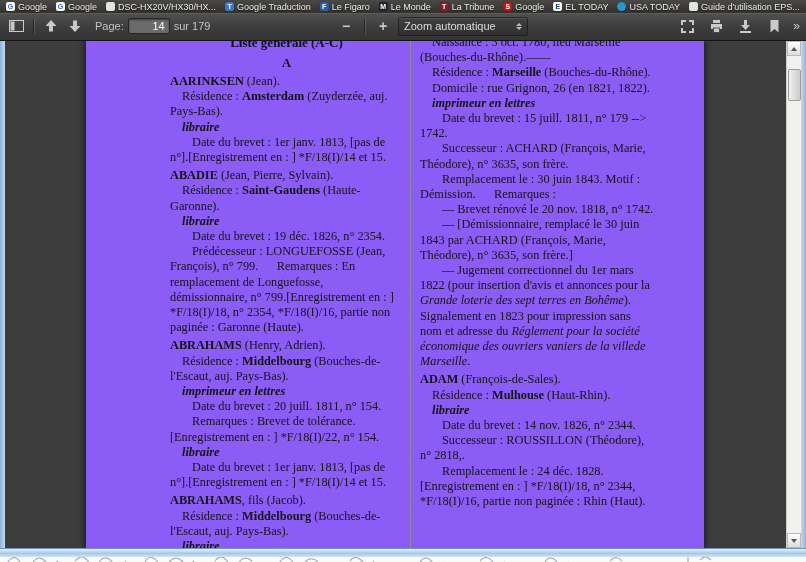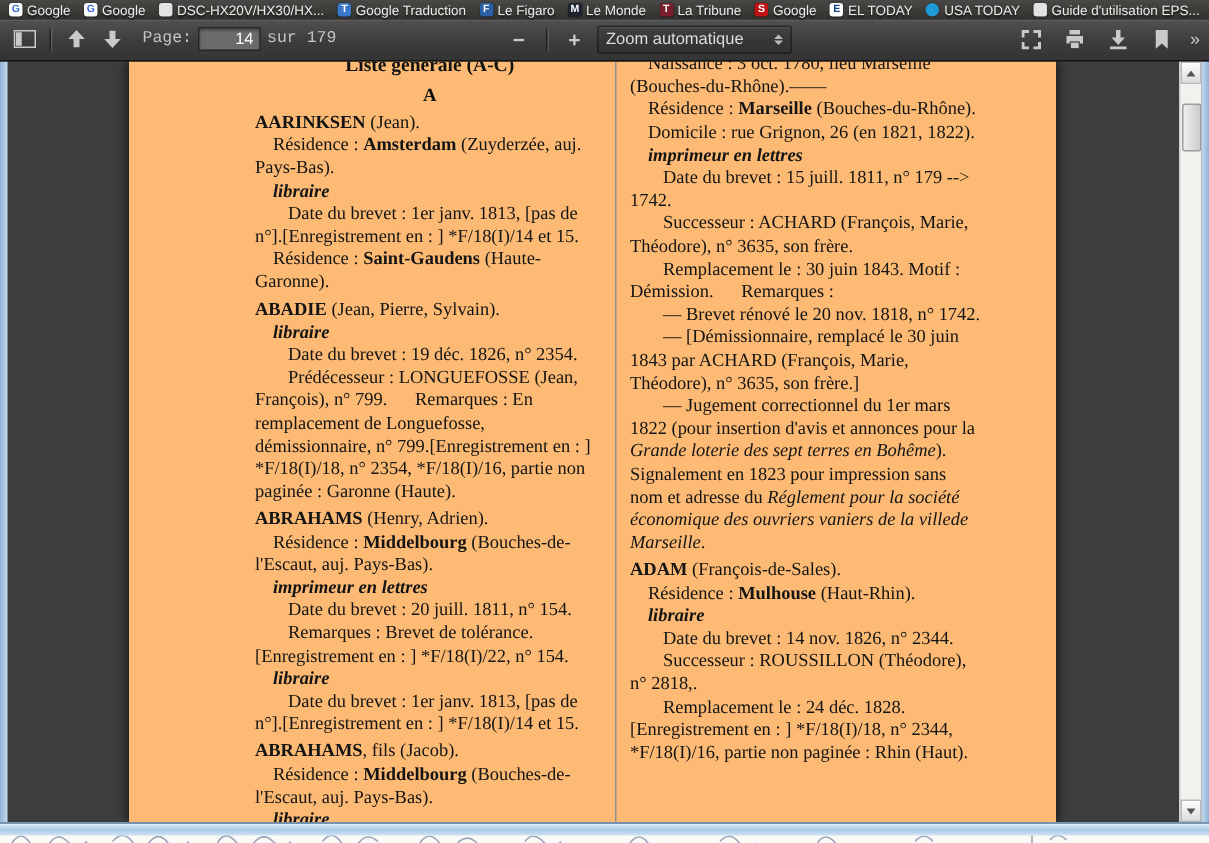--- a/index.html
+++ b/index.html
@@ -12,39 +12,39 @@
   .fav.circle{border-radius:50%;}
   .bm-label{color:#ececec;font-size:9px;white-space:nowrap;text-shadow:0 1px 1px rgba(0,0,0,.6);}
 
   
   .toolbar{position:absolute;top:13px;left:0;right:0;height:27px;background:linear-gradient(#515151,#3c3c3c 55%,#343434);border-bottom:1px solid #141414;box-shadow:inset 0 1px 0 rgba(255,255,255,.08);z-index:5;}
   .tb-left{position:absolute;left:6px;top:0;height:26px;display:flex;align-items:center;gap:4px;}
   .tb-mid{position:absolute;left:336px;top:0;height:26px;display:flex;align-items:center;gap:5px;}
   .tb-right{position:absolute;right:6px;top:0;height:26px;display:flex;align-items:center;gap:9px;}
   .tb-btn{background:none;border:0;padding:0;width:20px;height:20px;display:flex;align-items:center;justify-content:center;color:#c9c9c9;cursor:pointer;}
   .tb-sep{width:1px;height:15px;background:#242424;box-shadow:1px 0 0 rgba(255,255,255,.15);margin:0 3px;}
-  .tb-label{color:#c4c4c4;font-size:11px;white-space:nowrap;font-family:Liberation Mono, monospace;}
+  .tb-label{color:#c4c4c4;font-size:11px;white-space:nowrap;}
   .page-input{width:32px;height:14px;background:#6b6b6b;border:1px solid #262626;box-shadow:inset 0 1px 2px rgba(0,0,0,.45);color:#fff;font-size:11px;text-align:right;padding:0 4px;border-radius:2px;}
   .zoom-btn{font:bold 14px/14px "Liberation Sans",sans-serif;}
   .zoom-select{display:flex;align-items:center;justify-content:space-between;gap:20px;height:17px;min-width:108px;padding:0 5px;background:rgba(0,0,0,.10);border:1px solid rgba(0,0,0,.4);box-shadow:inset 0 1px 0 rgba(255,255,255,.07);border-radius:2px;color:#ddd;font-size:11px;cursor:pointer;}
   .spinner{display:flex;flex-direction:column;gap:1px;align-items:center;}
   .spinner i{display:block;width:0;height:0;border-left:3px solid transparent;border-right:3px solid transparent;}
   .spinner .up{border-bottom:3px solid #bbb;}
   .spinner .dn{border-top:3px solid #bbb;}
   .chev{color:#cfcfcf;font-size:12px;line-height:26px;}
 
   
   .viewer{position:absolute;top:41px;left:0;right:0;bottom:0;background:#3d3d3d;}
   .win-border{position:absolute;z-index:4;}
   .win-border.left{left:0;top:0;width:5px;height:507px;background:linear-gradient(90deg,#8fb3d6,#c6daee);}
   .win-border.right{right:0;top:0;width:5px;height:507px;background:linear-gradient(90deg,#c6daee,#8fb3d6);}
   .win-border.bottom{left:0;right:0;top:507px;height:8px;background:linear-gradient(#e4f0fb,#a9c8e6 55%,#d3e5f6);border-top:1px solid #6f93b8;}
   .desktop-strip{position:absolute;left:0;right:0;top:515px;bottom:0;background:#fafaf7;}
 
-  .page{position:absolute;left:86px;top:0;width:618px;height:507px;background:#fdba74;overflow:hidden;box-shadow:2px 0 6px rgba(0,0,0,.45),-2px 0 6px rgba(0,0,0,.45);}
+  .page{position:absolute;left:86px;top:0;width:618px;height:507px;background:#8b5cf6;overflow:hidden;box-shadow:2px 0 6px rgba(0,0,0,.45),-2px 0 6px rgba(0,0,0,.45);}
   .col-divider{position:absolute;left:324px;top:0;bottom:0;width:1px;background:#8f8f8f;}
   .col{position:absolute;top:-6px;}
   .col-left{left:84px;width:233px;}
   .col-right{left:334px;width:235px;}
   .doc-title{text-align:center;font:bold 13px/16px "Liberation Serif",serif;color:#111;}
   .doc-letter{text-align:center;font:bold 12.5px/15px "Liberation Serif",serif;color:#111;margin:5px 0 3px;}
   .pg{margin:0;font:12.3px/15.2px "Liberation Serif",serif;color:#141414;}
   .pg-head{margin-top:3px;}
   .pg-field{text-indent:12px;}
   .pg-prof{text-indent:12px;font-weight:bold;font-style:italic;}
@@ -188,22 +188,22 @@
 
   <div class="page">
     <div class="col col-left">
       <div class="doc-title">Liste générale (A-C)</div>
       <div class="doc-letter">A</div>
       <div id="col0">
           <p class="pg pg-head"><span class="b">AARINKSEN</span><span> (Jean).</span></p>
           <p class="pg pg-field"><span>Résidence : </span><span class="b">Amsterdam</span><span> (Zuyderzée, auj. Pays-Bas).</span></p>
           <p class="pg pg-prof"><span class="bi">libraire</span></p>
           <p class="pg pg-detail"><span>Date du brevet : 1er janv. 1813, [pas de n°].[Enregistrement en : ] *F/18(I)/14 et 15.</span></p>
+          <p class="pg pg-head"><span class="b">ABADIE</span><span> (Jean, Pierre, Sylvain).</span></p>
           <p class="pg pg-field"><span>Résidence : </span><span class="b">Saint-Gaudens</span><span> (Haute-Garonne).</span></p>
-          <p class="pg pg-head"><span class="b">ABADIE</span><span> (Jean, Pierre, Sylvain).</span></p>
           <p class="pg pg-prof"><span class="bi">libraire</span></p>
           <p class="pg pg-detail"><span>Date du brevet : 19 déc. 1826, n° 2354.</span></p>
           <p class="pg pg-detail"><span>Prédécesseur : LONGUEFOSSE (Jean, François), n° 799.  Remarques : En remplacement de Longuefosse, démissionnaire, n° 799.[Enregistrement en : ] *F/18(I)/18, n° 2354, *F/18(I)/16, partie non paginée : Garonne (Haute).</span></p>
           <p class="pg pg-head"><span class="b">ABRAHAMS</span><span> (Henry, Adrien).</span></p>
           <p class="pg pg-field"><span>Résidence : </span><span class="b">Middelbourg</span><span> (Bouches-de-l'Escaut, auj. Pays-Bas).</span></p>
           <p class="pg pg-prof"><span class="bi">imprimeur en lettres</span></p>
           <p class="pg pg-detail"><span>Date du brevet : 20 juill. 1811, n° 154.</span></p>
           <p class="pg pg-detail"><span>Remarques : Brevet de tolérance.[Enregistrement en : ] *F/18(I)/22, n° 154.</span></p>
           <p class="pg pg-prof"><span class="bi">libraire</span></p>
           <p class="pg pg-detail"><span>Date du brevet : 1er janv. 1813, [pas de n°].[Enregistrement en : ] *F/18(I)/14 et 15.</span></p>

